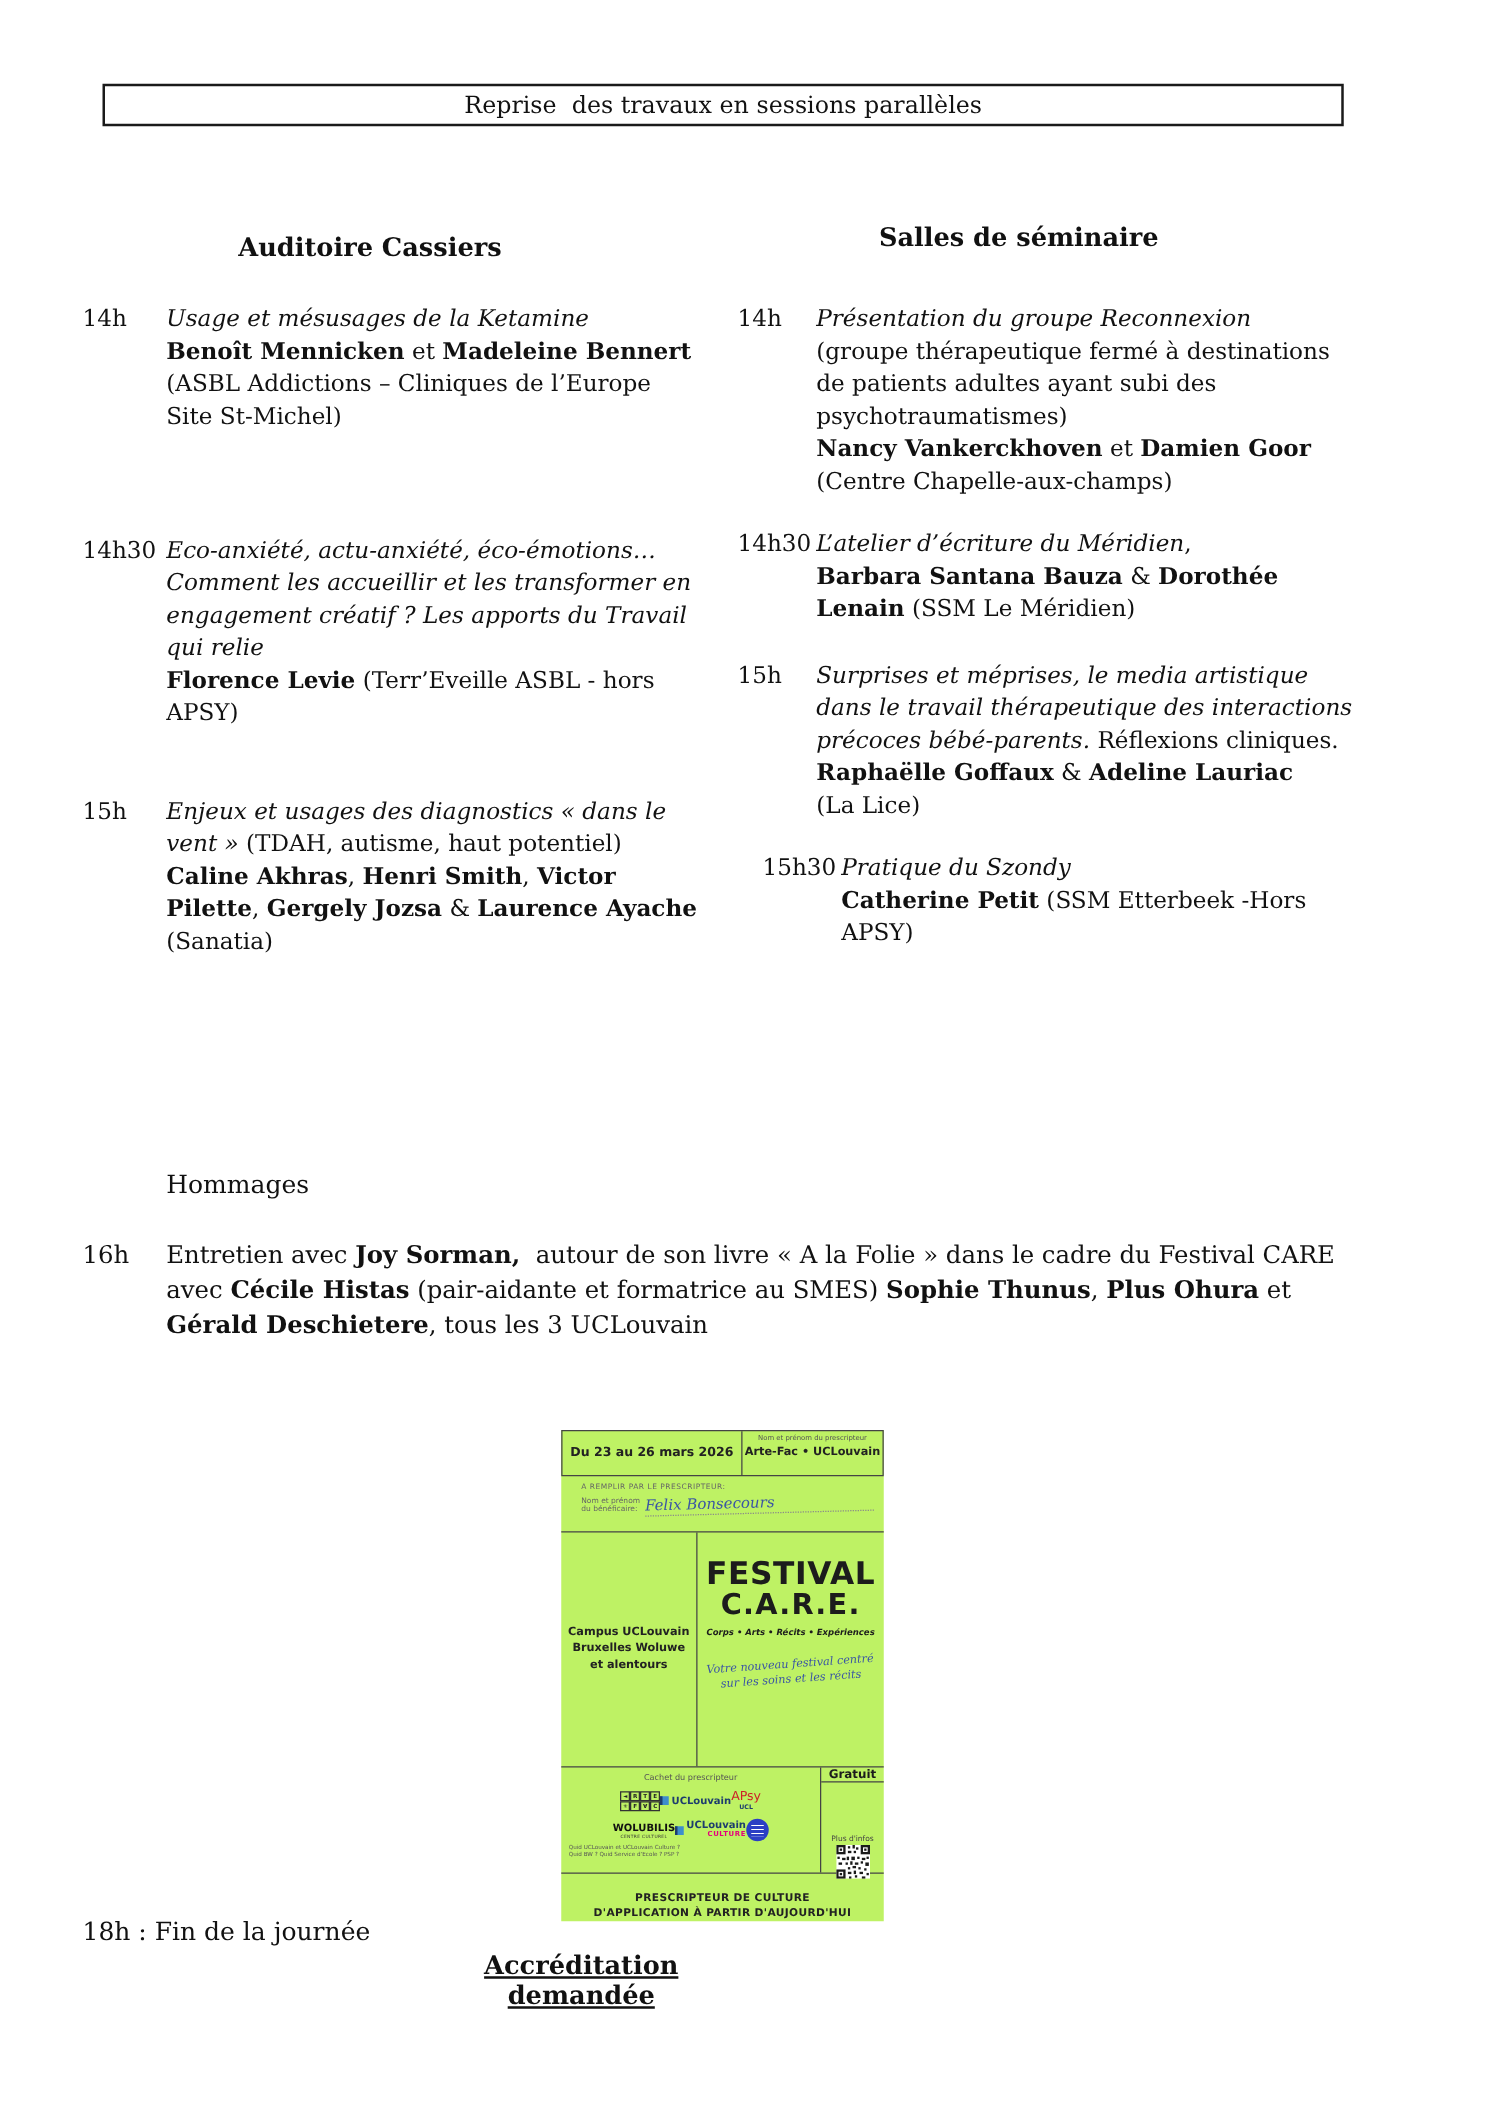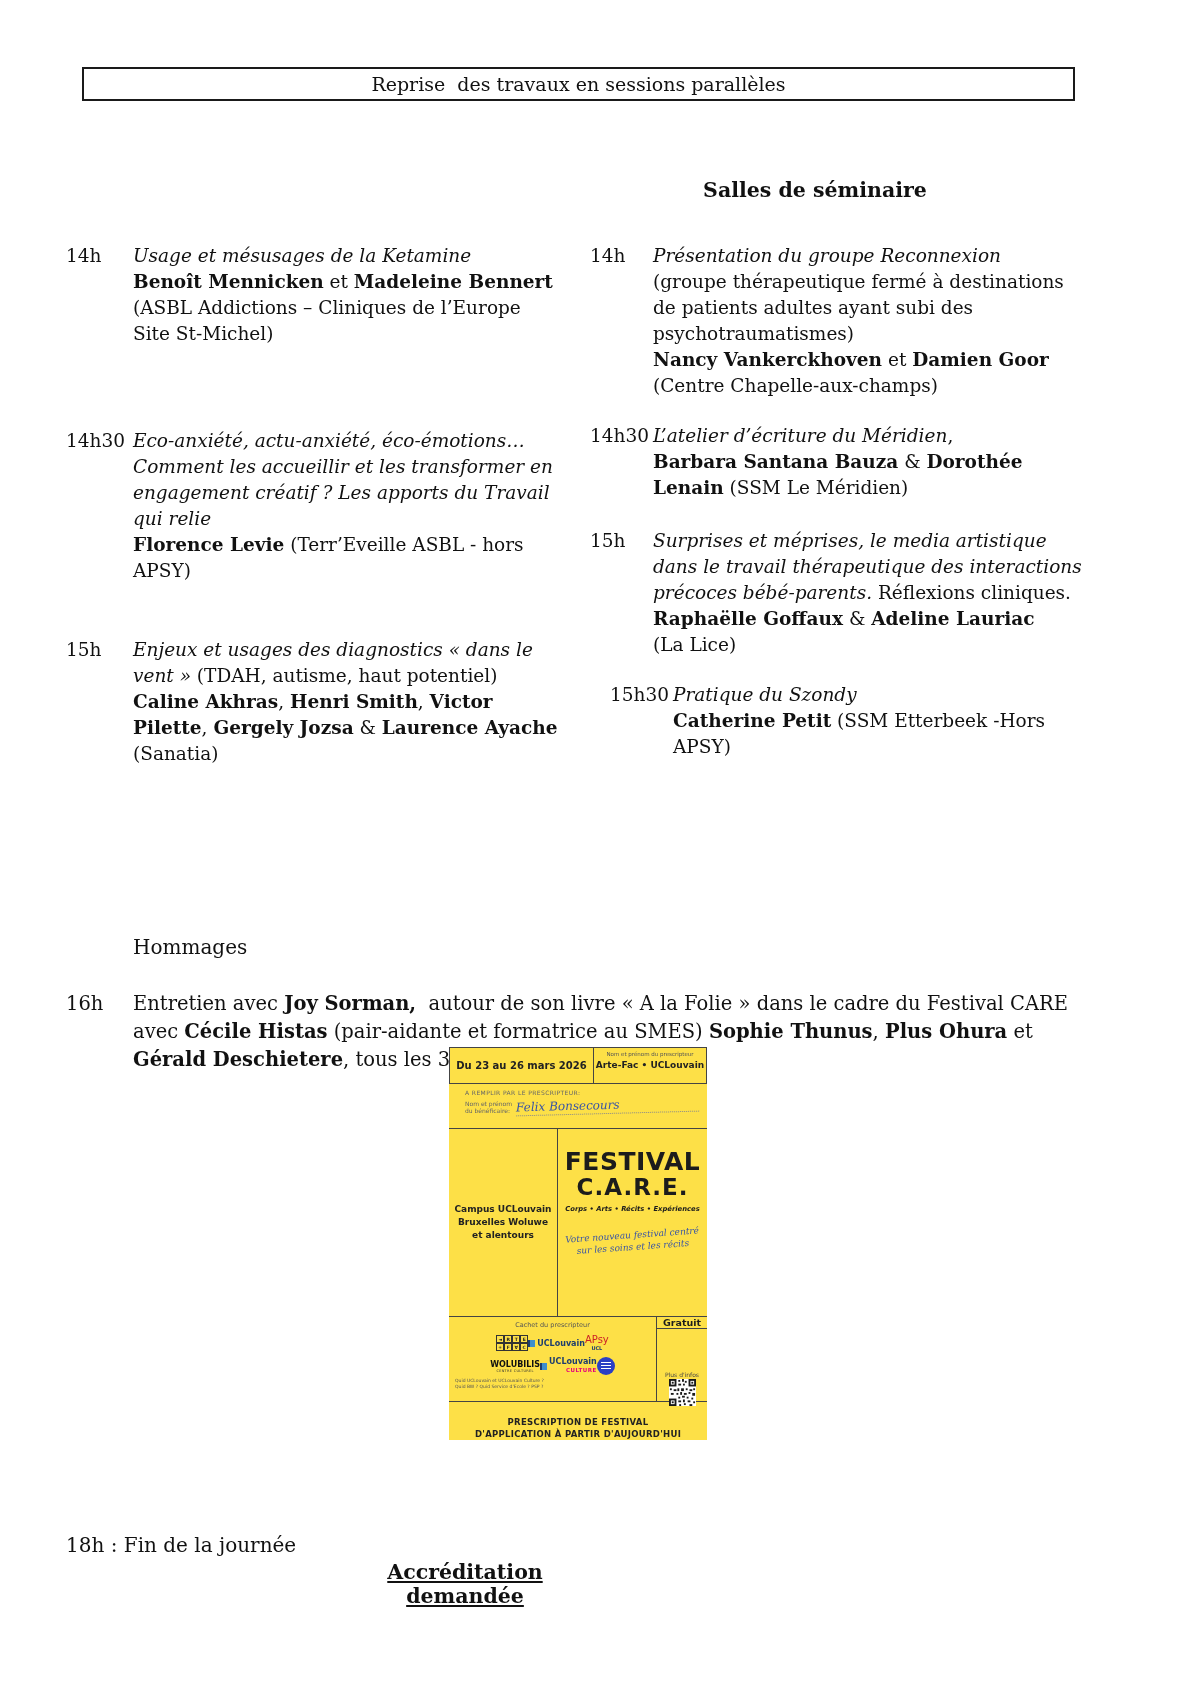--- a/index.html
+++ b/index.html
@@ -27,22 +27,22 @@
   .run-b{font-weight:bold;}
   .run-i{font-style:italic;}
 
   .hommages{position:absolute;left:133px;top:935px;font-size:20px;}
 
   .entretien{position:absolute;left:66px;top:990px;display:flex;}
   .entretien .time{flex:none;width:67px;font-size:19.5px;line-height:28px;}
   .entretien .body{margin:0;width:960px;font-size:19.5px;line-height:28px;white-space:pre-wrap;}
 
   
-  .flyer{position:absolute;left:449px;top:1047px;width:258px;
-         font-family:"DejaVu Sans", sans-serif;color:#222;background:#fde047;}
+  .flyer{position:absolute;left:449px;top:1144px;width:258px;
+         font-family:"DejaVu Sans", sans-serif;color:#222;background:#bef264;}
   .flyer *{box-sizing:border-box;}
   .f-row1{display:flex;border:1px solid #444;height:37px;}
   .f-r1l{width:144px;border-right:1px solid #444;display:flex;align-items:center;justify-content:center;
          font-weight:bold;font-size:10px;color:#222;}
   .f-r1r{flex:1;text-align:center;padding-top:3px;}
   .f-r1r .small-label{font-size:5.5px;color:#555;display:block;}
   .f-r1r .prescriber{font-weight:bold;font-size:9px;display:block;margin-top:3px;}
   .f-row2{height:45px;border-bottom:1px solid #444;padding:5px 8px 0 16px;font-size:6px;color:#666;}
   .f-row2 .fill-label{letter-spacing:.4px;display:block;}
   .bene-wrap{display:flex;align-items:flex-end;margin-top:2px;}
@@ -94,20 +94,21 @@
 </style>
 </head>
 <body>
 
 <div id="page">
 
   <div class="banner">
     <span>Reprise  des travaux en sessions parallèles</span>
   </div>
 
+  <div class="col-header left">Auditoire Cassiers</div>
   <div class="col-header right">Salles de séminaire</div>
 
   <div class="event l" style="top:243px;left:66px;">
     <span class="time">14h</span>
     <p class="body"><span class="run-i">Usage et mésusages de la Ketamine
 </span><span class="run-b">Benoît Mennicken</span><span class="run-n"> et </span><span class="run-b">Madeleine Bennert</span><span class="run-n">
 (ASBL Addictions – Cliniques de l’Europe
 Site St-Michel)</span></p>
   </div>
   <div class="event l" style="top:428px;left:66px;">
@@ -285,21 +286,21 @@
                 <rect x="26" y="24" width="2" height="2"></rect>
               <rect x="11" y="27" width="2" height="2"></rect>
                 <rect x="16" y="26" width="2" height="2"></rect>
                 <rect x="22" y="27" width="3" height="2"></rect>
             </g>
           </svg>
         </div>
       </div>
     </div>
     <div class="f-caption">
-      <span>PRESCRIPTION DE FESTIVAL</span><br>
+      <span>PRESCRIPTEUR DE CULTURE</span><br>
       <span>D'APPLICATION À PARTIR D'AUJOURD'HUI</span>
     </div>
   </div>
 
   <div class="end-day">18h : Fin de la journée</div>
   <div class="accreditation">Accréditation demandée</div>
 
 </div>
 
 </body></html>

